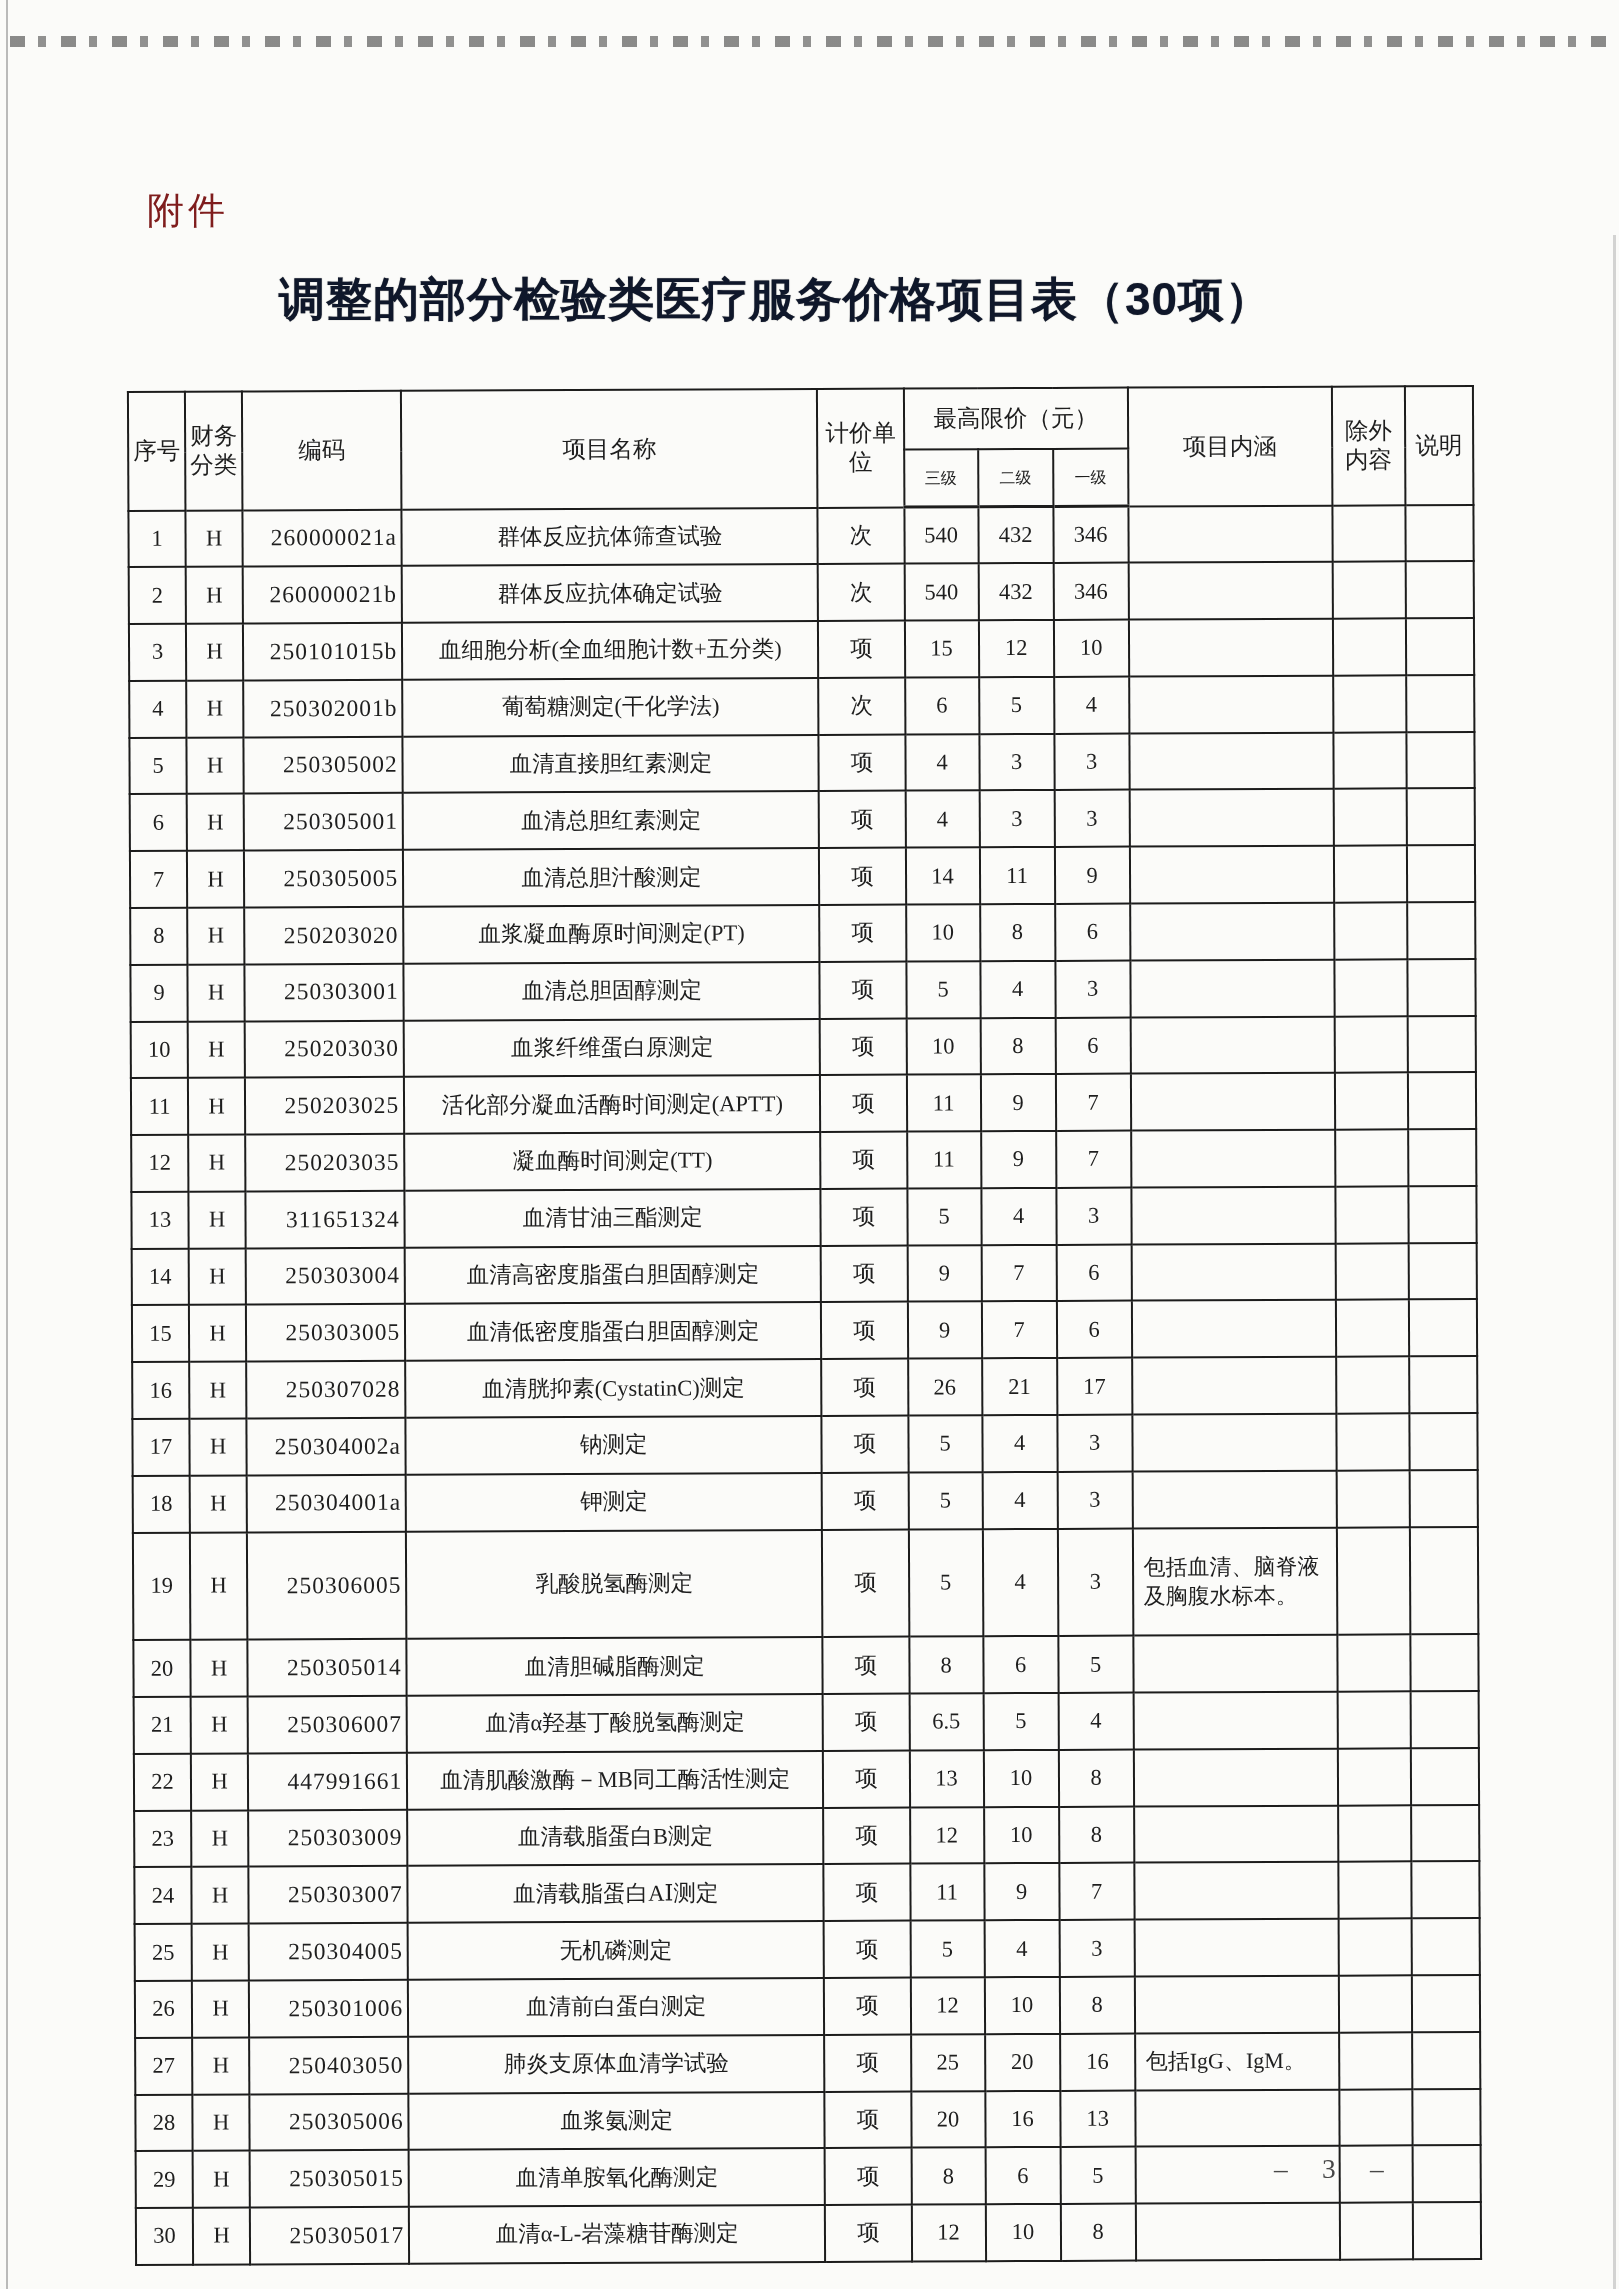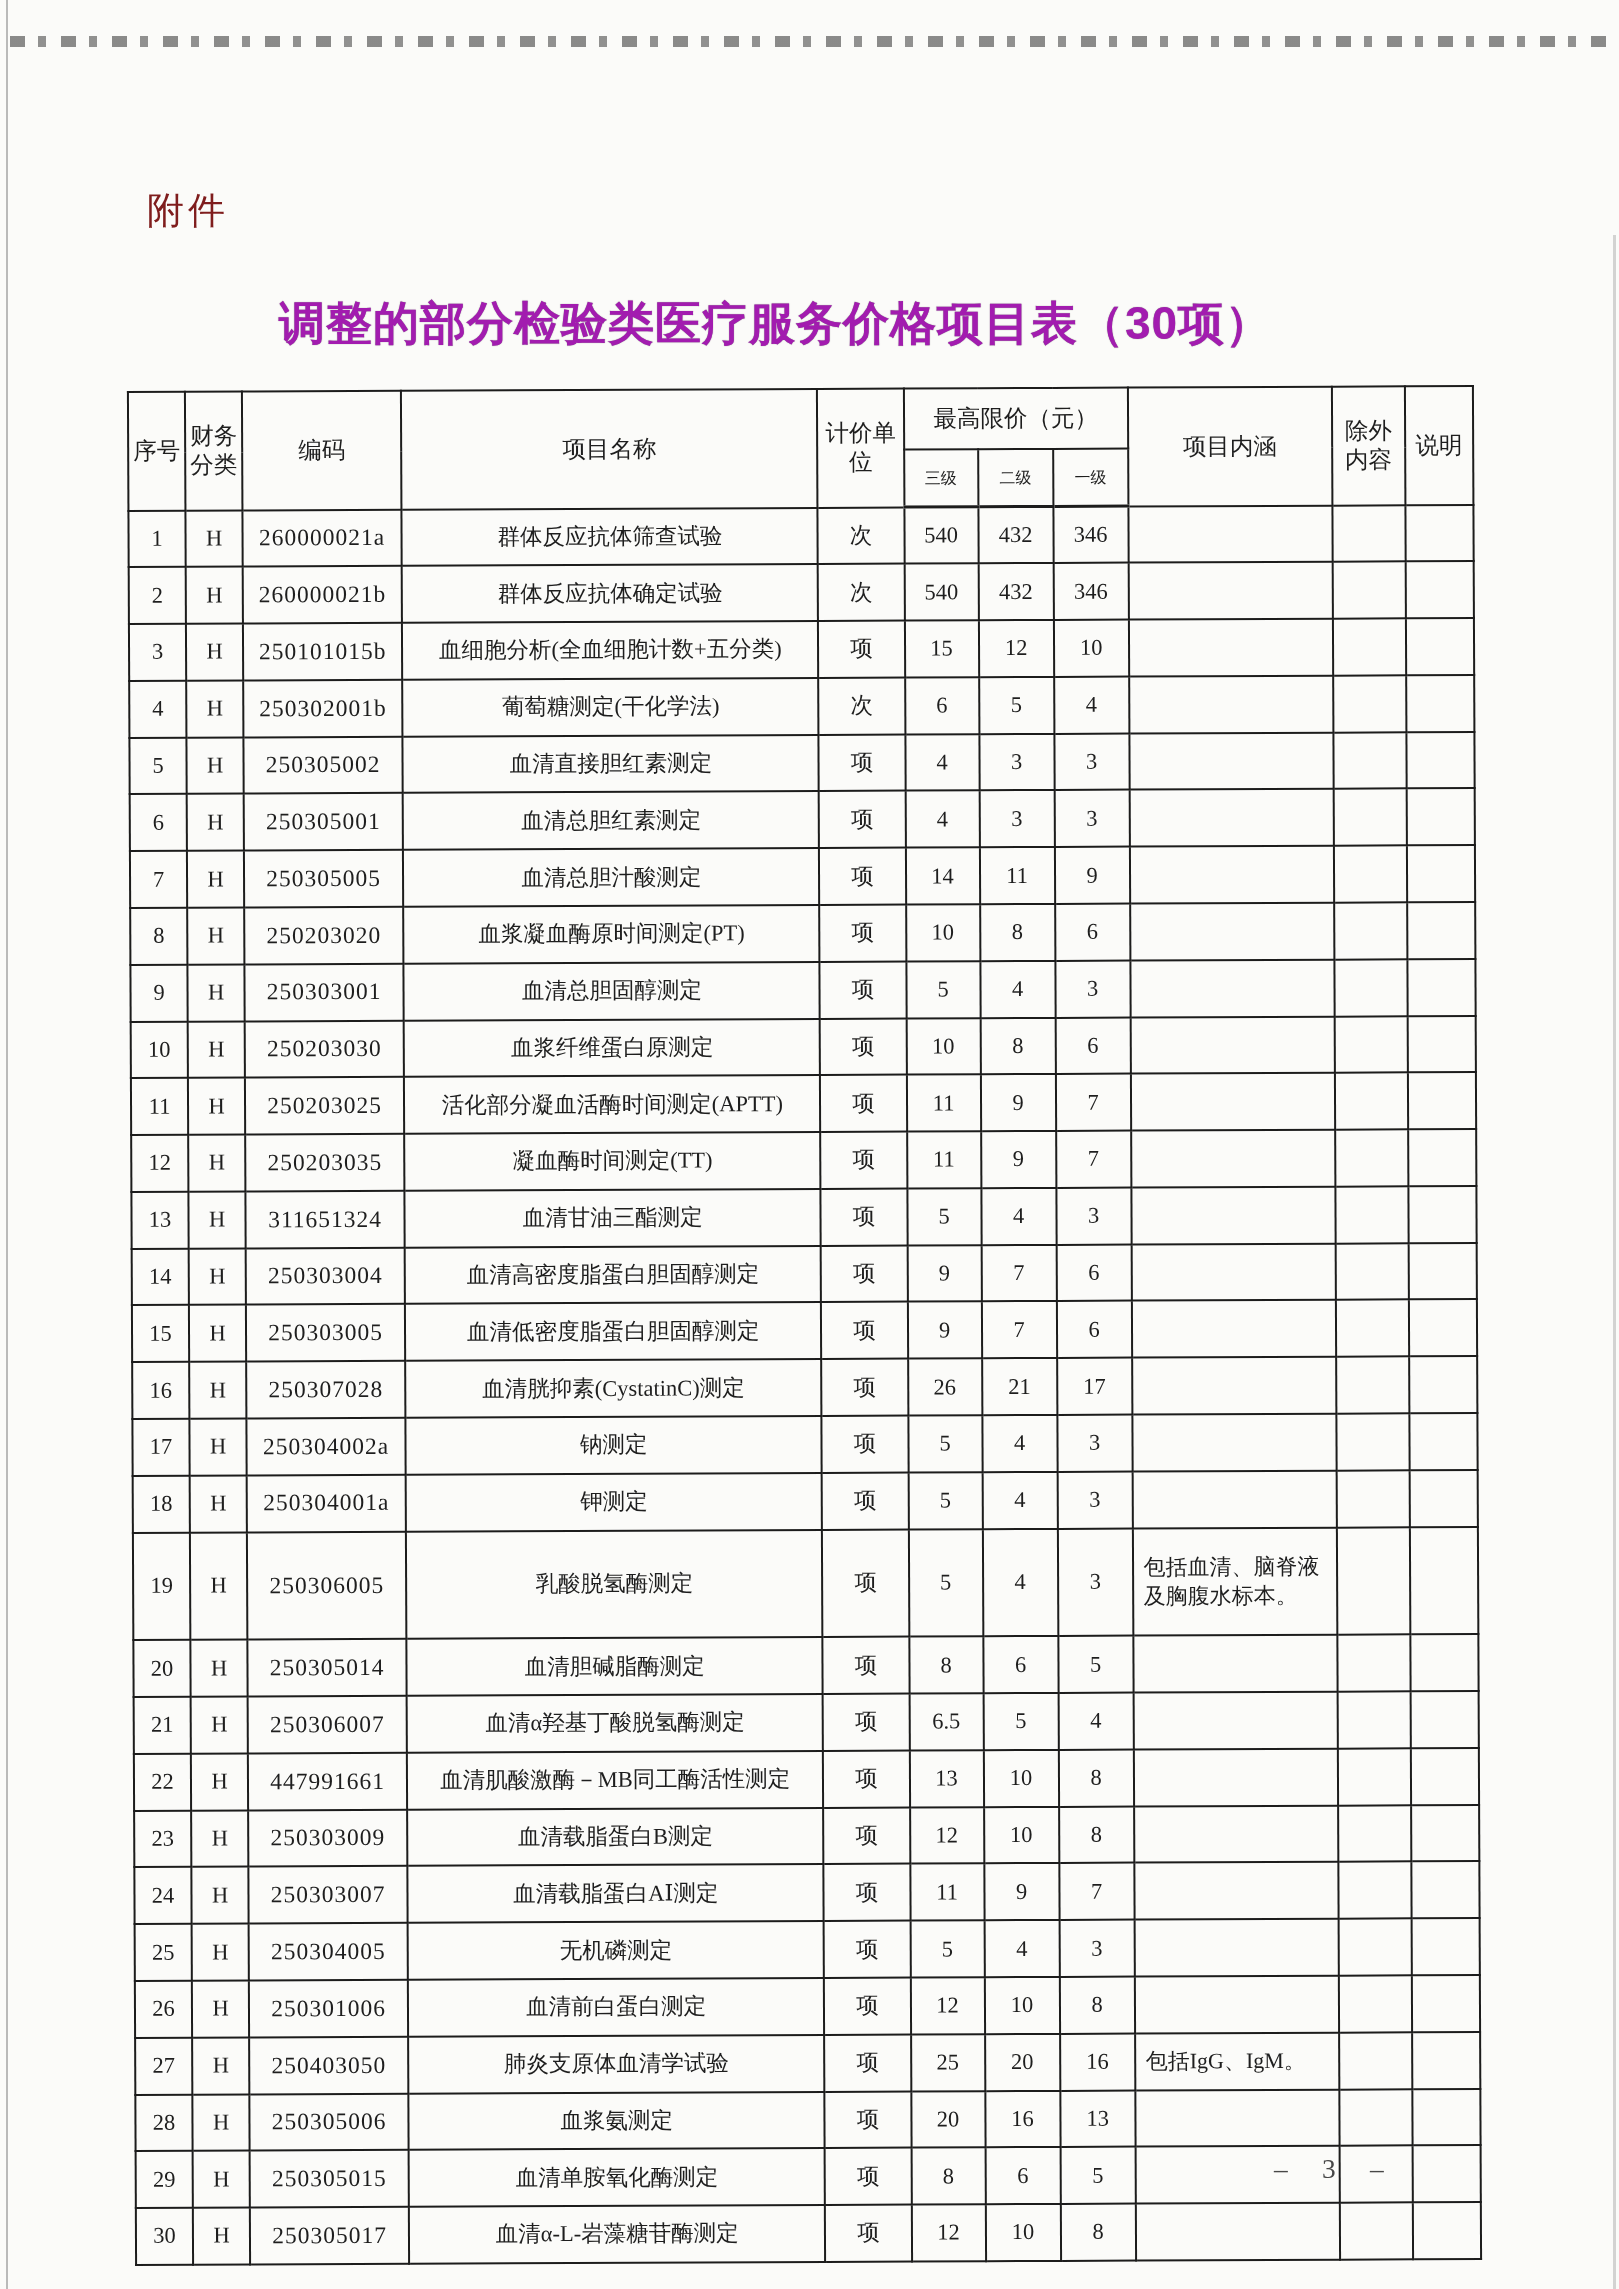--- a/index.html
+++ b/index.html
@@ -20,24 +20,23 @@
   .scan-edge-right{position:absolute;right:2.9px;top:235px;bottom:0;width:2.9px;background:#8a8a8a;opacity:.35;}
 
   .attachment{
     position:absolute;left:147px;top:186px;
     font-size:37px;letter-spacing:3.9px;color:#7f1d1d;
     font-family:"Liberation Sans","DejaVu Sans",sans-serif;
   }
   .doc-title{
     position:absolute;left:59px;right:127px;top:269px;
     text-align:center;font-size:46px;font-weight:700;letter-spacing:1px;
-    color:#a21caf;
+    color:#0f172a;
     font-family:"Liberation Sans","DejaVu Sans",sans-serif;
     text-shadow:0 0 1px rgba(20,20,20,.55);
-    margin-top:24px;
   }
 
   .table-wrap{
     position:absolute;left:131px;top:388px;width:1347px;
     transform:rotate(-0.25deg);
   }
   table{
     width:100%;border-collapse:collapse;table-layout:fixed;
     border:2.9px solid var(--line,#1c1c1c);
     background:transparent;
@@ -50,21 +49,21 @@
     font-weight:400;
     font-size:22.5px;line-height:1.25;
     color:#1e1e1e;
     overflow:hidden;
   }
   thead tr.h1 th{height:55px;font-size:23.5px;}
   thead tr.h1 th[colspan]{border-bottom-width:2px;}
   thead tr.h2 th{height:51px;font-size:16px;border-bottom-width:3.9px;}
   tbody td{height:47px;}
   tbody tr:nth-child(19) td{height:98px;}
-  td.code{font-size:23.5px;letter-spacing:1px;}
+  td.code{font-size:23.5px;letter-spacing:1px;text-align:right;}
   td.content{text-align:left;padding:3.9px 5.9px 3.9px 9.8px;font-size:22px;line-height:1.35;}
   .page-number{
     position:absolute;left:1274px;top:2154px;
     font-size:27.4px;color:#474747;letter-spacing:5.9px;word-spacing:15.7px;
     white-space:pre;
   }
 </style>
 </head>
 <body>
 

